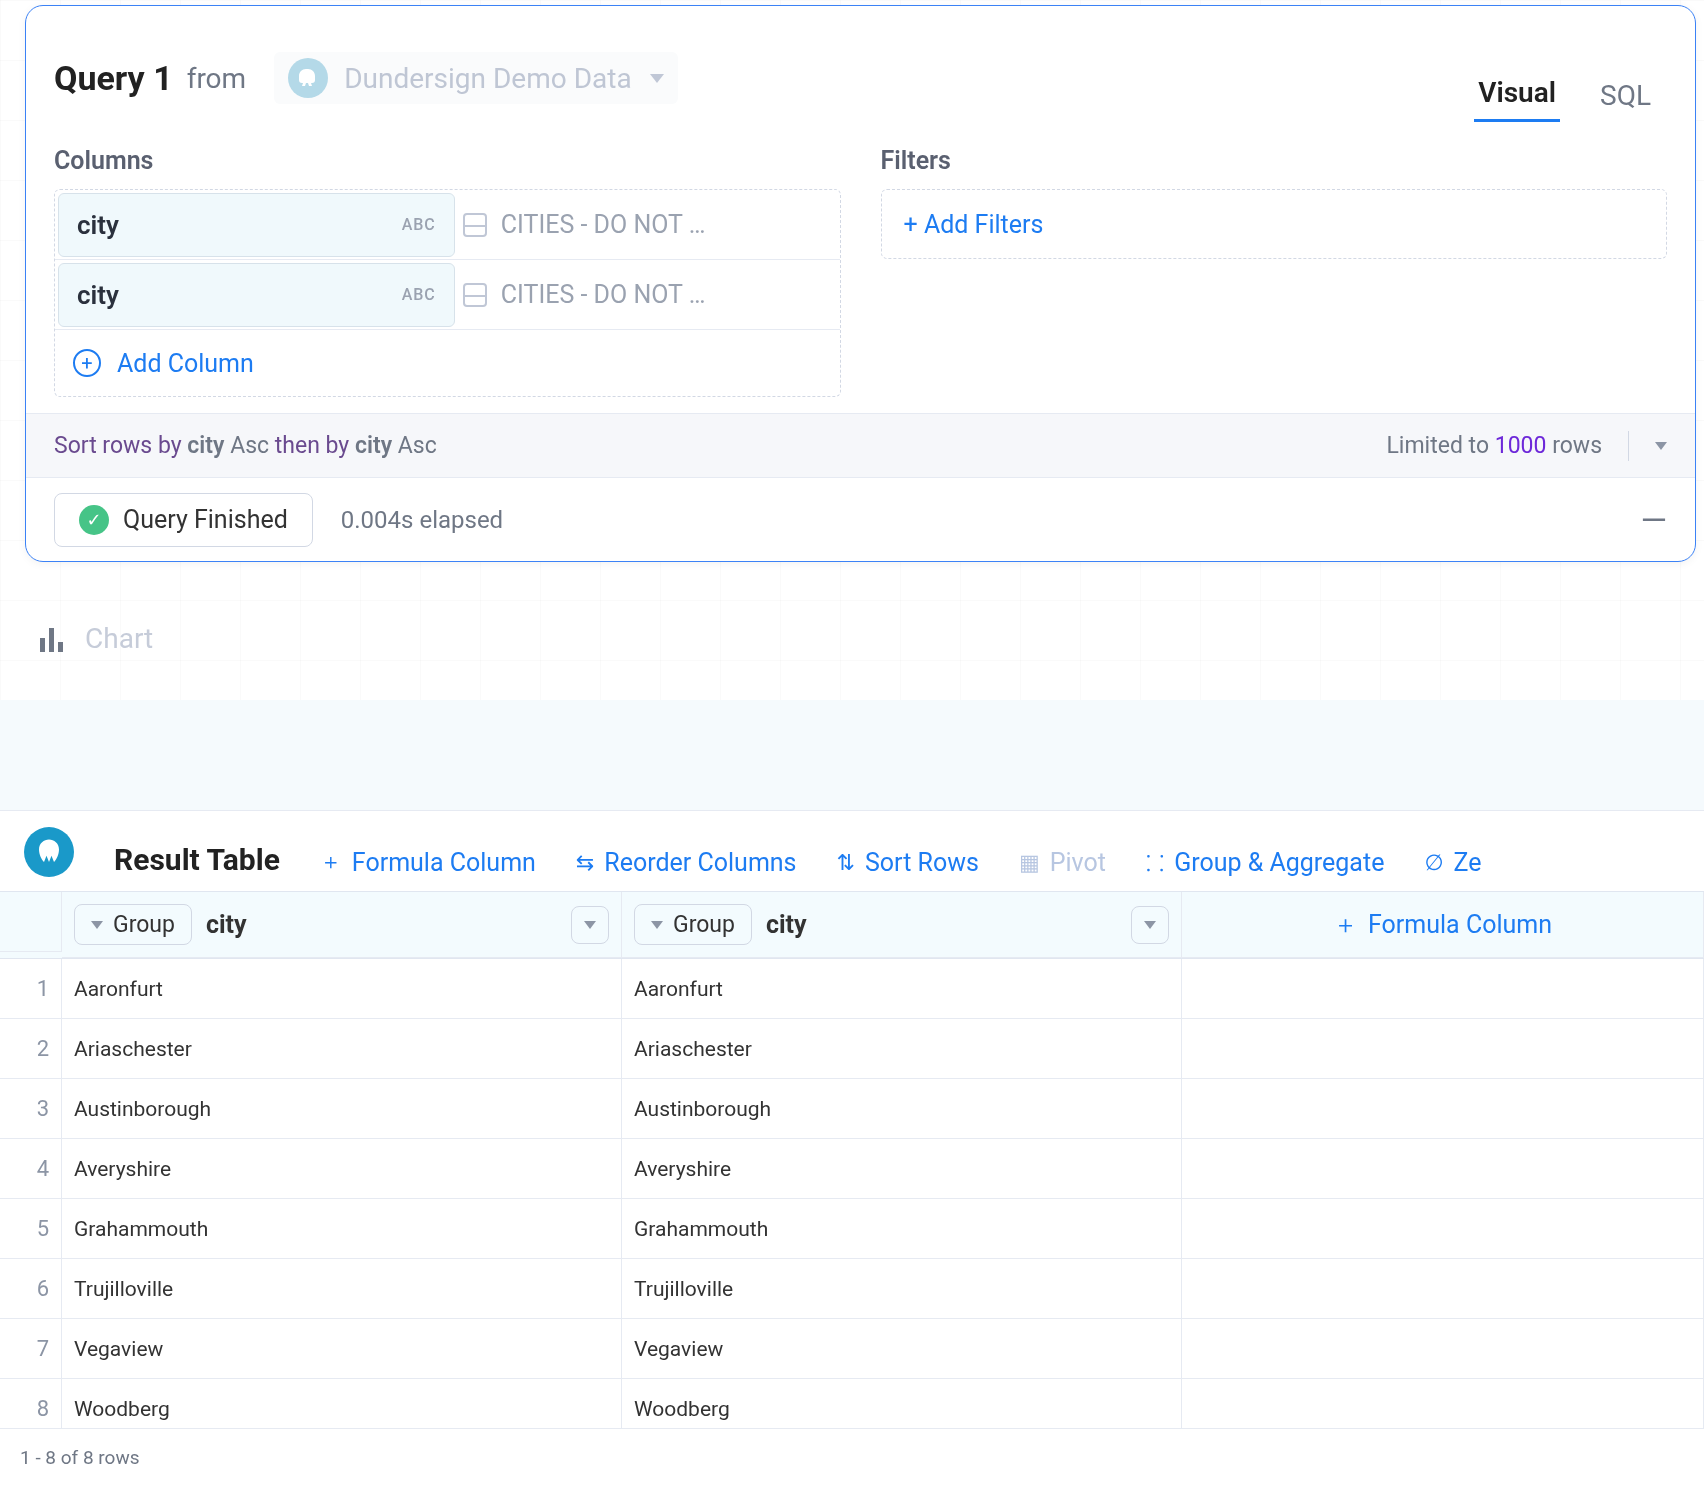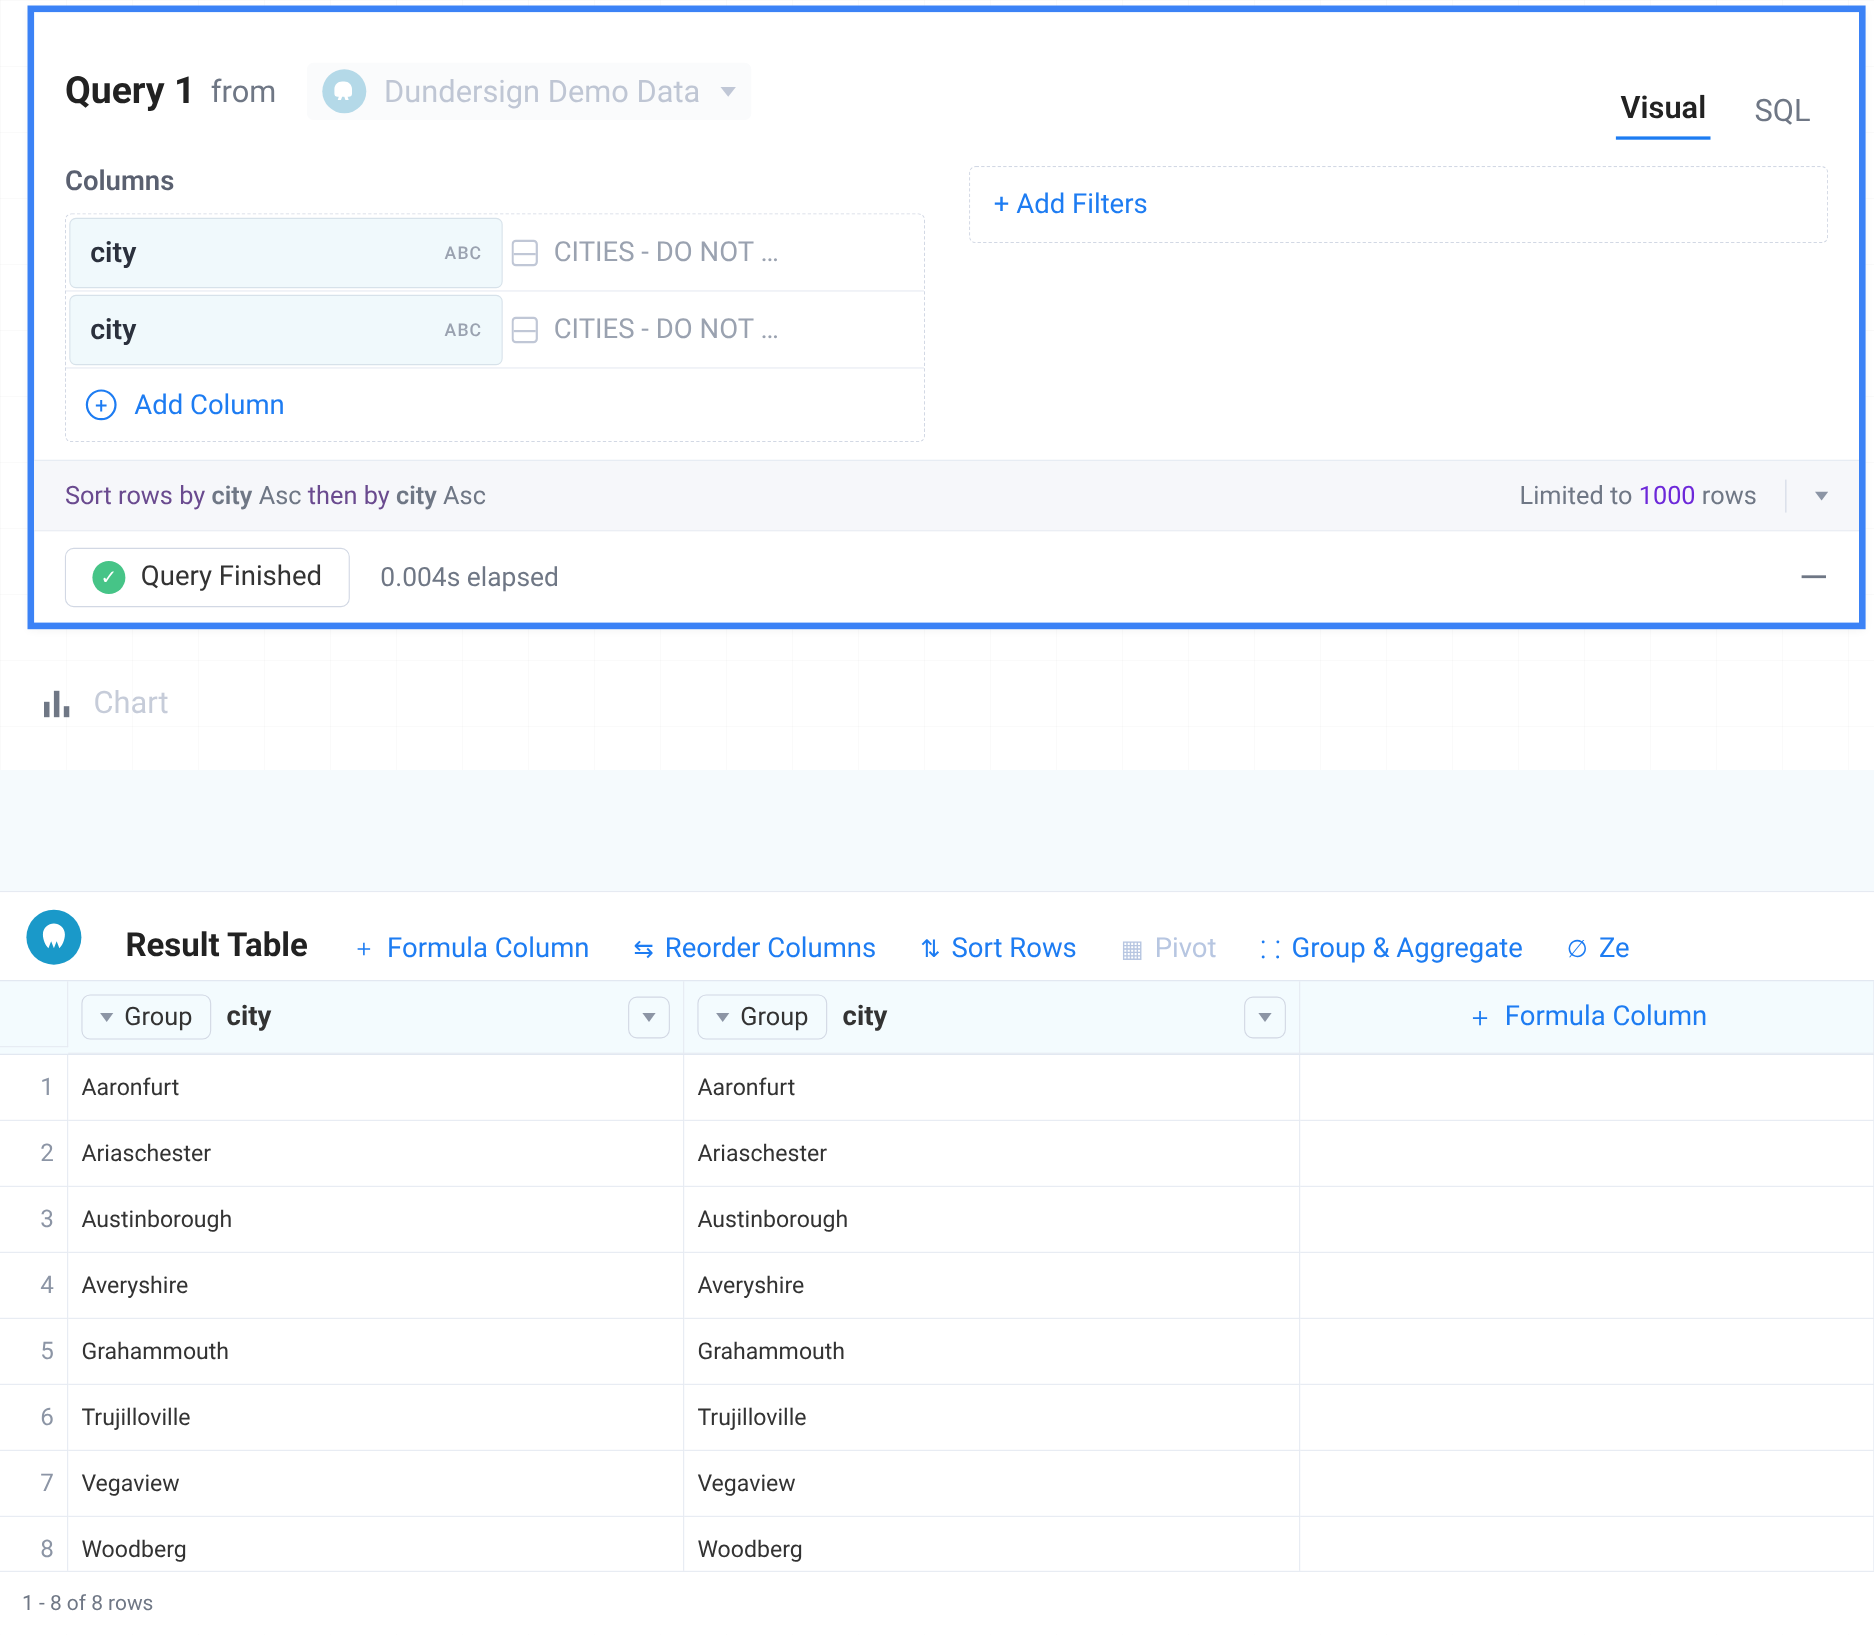--- a/index.html
+++ b/index.html
@@ -12,22 +12,22 @@
     position:relative;
     overflow:hidden;
     background-image:
       repeating-linear-gradient(to right, rgba(0,0,0,0.02) 0, rgba(0,0,0,0.02) 1px, transparent 1px, transparent 60px),
       repeating-linear-gradient(to bottom, rgba(0,0,0,0.02) 0, rgba(0,0,0,0.02) 1px, transparent 1px, transparent 60px);
   }
   .query-panel{
     position:absolute;
     left:25px; right:8px; top:5px;
     background:#fff;
-    border:6px solid #3b82f6;
-    border-radius:0;
+    border:1px solid #3b82f6;
+    border-radius:18px;
     box-shadow:0 2px 8px rgba(0,0,0,0.05);
     padding-bottom:0;
   }
   .qhead{
     display:flex;
     align-items:center;
     padding:28px 28px 18px 28px;
   }
   .qtitle{ font-size:34px; font-weight:700; color:#222;}
   .qfrom{ font-size:28px; color:#6f7785; margin-left:14px;}
@@ -194,20 +194,21 @@
             <span>CITIES - DO NOT …</span>
           </div>
         </div>
         <div class="addcol">
           <span class="plus-circ">+</span>
           <span>Add Column</span>
         </div>
       </div>
     </div>
     <div class="bcol">
+      <h4>Filters</h4>
       <div class="filterbox">
         <span>+ Add Filters</span>
       </div>
     </div>
   </div>
 
   <div class="sortbar">
     <span class="pur">Sort rows by</span>&nbsp;
     <span class="grey b">city</span>&nbsp;
     <span class="grey">Asc</span>&nbsp;

